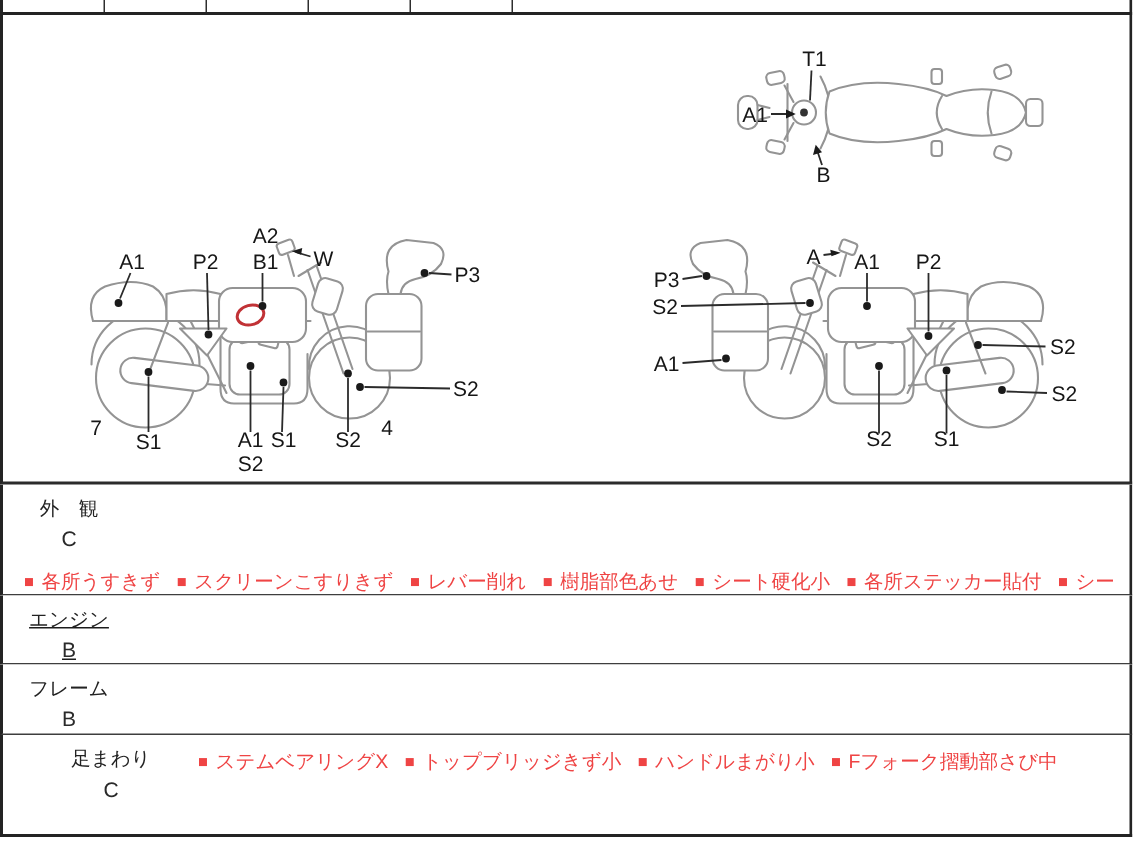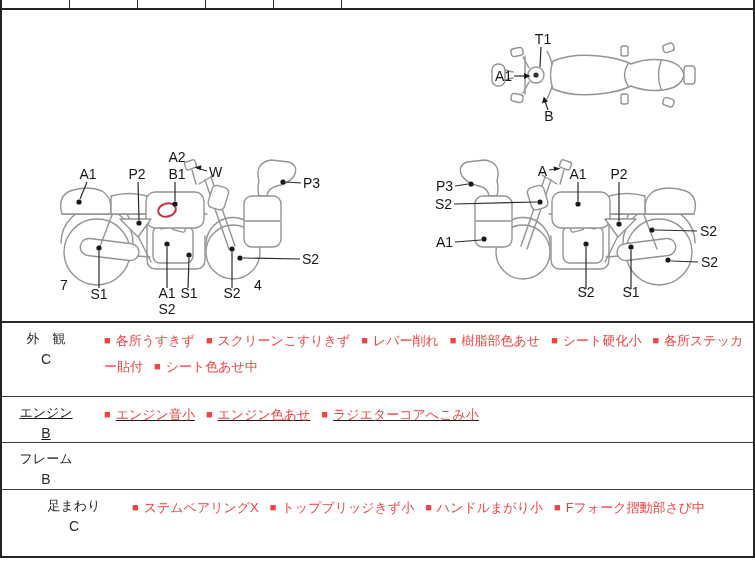--- a/index.html
+++ b/index.html
@@ -27,21 +27,21 @@
   }
   .main svg{display:block;}
   .lbl{font-size:14px;fill:#161616;font-family:"Liberation Sans","DejaVu Sans",sans-serif;}
   
   .irow{
     display:flex;box-sizing:border-box;overflow:hidden;
     border-left:2px solid #232323;border-right:2px solid #232323;
     border-bottom:1px solid #3e3e3e;background:#fff;
   }
   .irow.last{border-bottom:2px solid #232323;}
-  .r1{height:74px;} .r2{height:46px;text-decoration:underline;} .r3{height:47px;} .r4{height:68px;padding-left:28px;}
+  .r1{height:74px;flex-direction:column;} .r2{height:46px;text-decoration:underline;} .r3{height:47px;} .r4{height:68px;padding-left:28px;}
   .partcol{
     width:88px;flex:none;text-align:center;
     padding-top:5px;font-size:13px;line-height:21px;color:#222;
   }
   .grade{font-size:14px;color:#2a2a2a;}
   .defects{
     flex:1;padding:5px 8px 0 14px;
     font-size:13px;line-height:25px;color:#ef4444;
   }
   .defect-item{margin-right:11px;}
@@ -214,21 +214,20 @@
         <div>外　観</div>
         <div class="grade">C</div>
       </div>
       <div class="defects"><span class="defect-item"><span class="bullet">■</span>各所うすきず</span><span class="defect-item"><span class="bullet">■</span>スクリーンこすりきず</span><span class="defect-item"><span class="bullet">■</span>レバー削れ</span><span class="defect-item"><span class="bullet">■</span>樹脂部色あせ</span><span class="defect-item"><span class="bullet">■</span>シート硬化小</span><span class="defect-item"><span class="bullet">■</span>各所ステッカー貼付</span><span class="defect-item"><span class="bullet">■</span>シート色あせ中</span></div>
     </div>
     <div class="irow r2">
       <div class="partcol">
         <div>エンジン</div>
         <div class="grade">B</div>
       </div>
-      <div class="defects"><span class="defect-item"><span class="bullet">■</span>エンジン音小</span><span class="defect-item"><span class="bullet">■</span>エンジン色あせ</span><span class="defect-item"><span class="bullet">■</span>ラジエターコアへこみ小</span></div>
     </div>
     <div class="irow r3">
       <div class="partcol">
         <div>フレーム</div>
         <div class="grade">B</div>
       </div>
     </div>
     <div class="irow r4 last">
       <div class="partcol">
         <div>足まわり</div>

